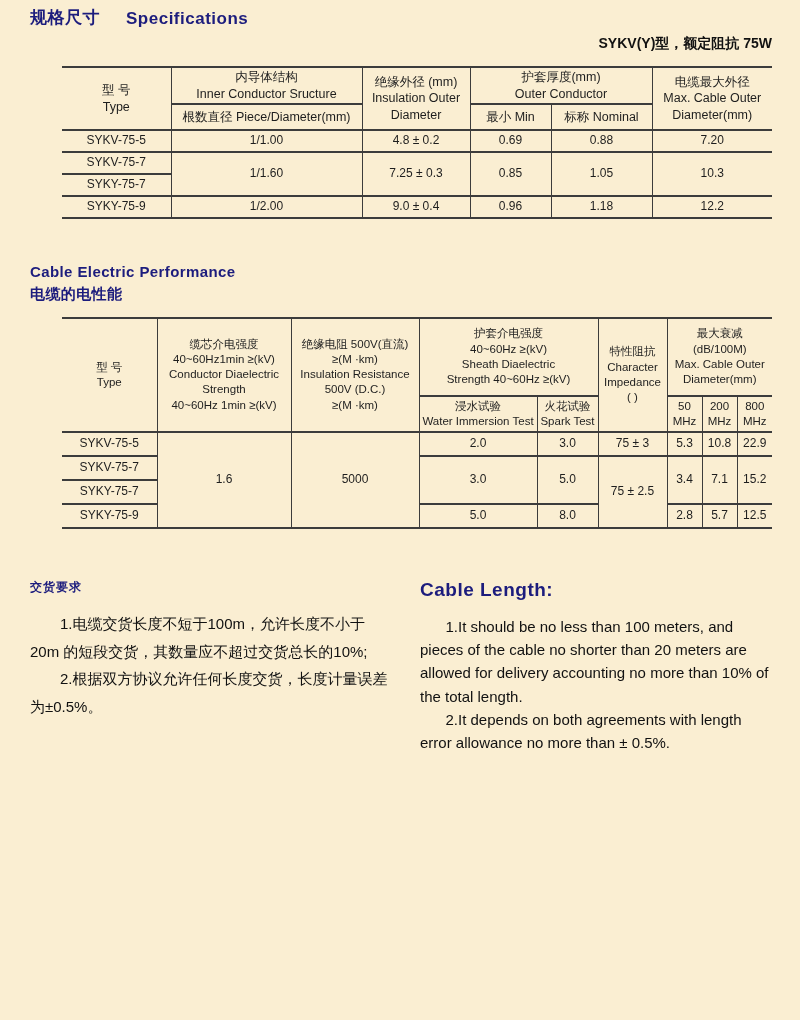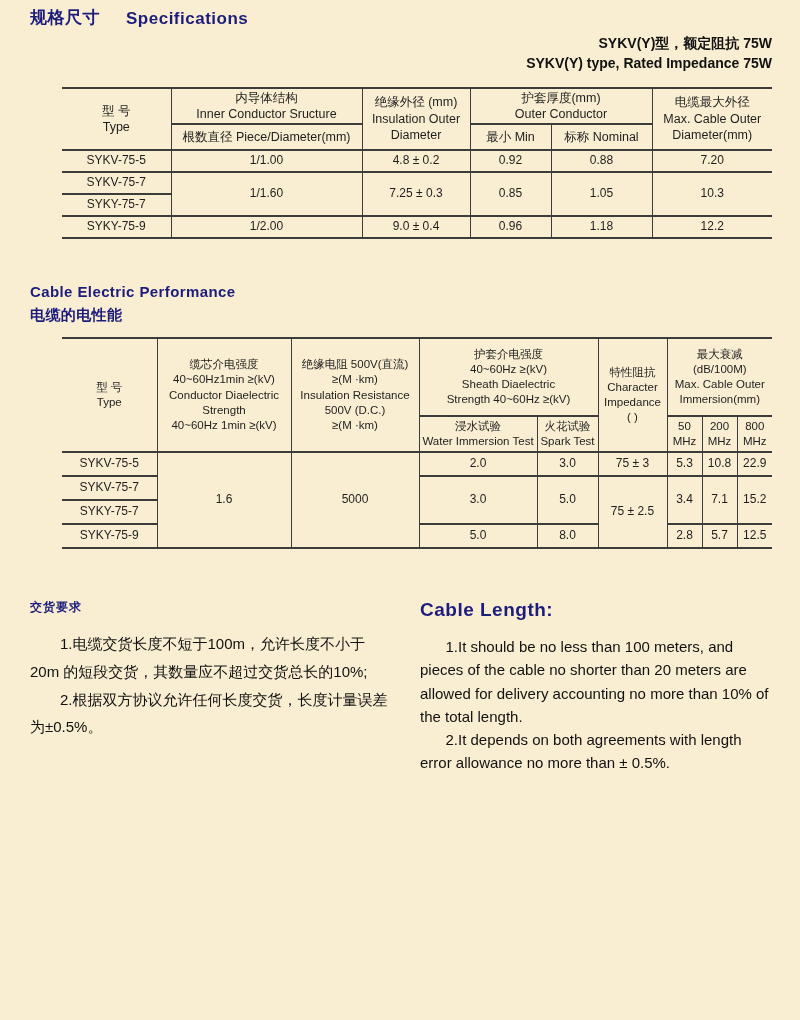--- a/index.html
+++ b/index.html
@@ -62,21 +62,20 @@
 
 <div class="container">
 
   <div class="page-title">
     <span class="zh">规格尺寸</span>
     <span class="en">Specifications</span>
   </div>
 
   <div class="subtitle-block">
     <div>SYKV(Y)型，额定阻抗 75W</div>
-    <div>SYKV(Y) type, Rated Impedance 75W</div>
   </div>
 
   <table class="tbl spec" style="margin-top:13px;">
     <colgroup>
       <col style="width:109px">
         <col style="width:191px">
         <col style="width:108px">
       <col style="width:81px">
         <col style="width:101px">
         <col style="width:120px">
@@ -98,21 +97,21 @@
       </tr>
       <tr class="hrow2">
         <td>根数直径   Piece/Diameter(mm)</td>
         <td>最小  Min</td>
         <td>标称  Nominal</td>
       </tr>
       <tr class="brow">
         <td class="el">SYKV-75-5</td>
         <td>1/1.00</td>
         <td>4.8 ± 0.2</td>
-        <td>0.92</td>
+        <td>0.69</td>
         <td>0.88</td>
         <td class="er">7.20</td>
       </tr>
       <tr class="brow">
         <td class="el">SYKV-75-7</td>
         <td rowspan="2">1/1.60</td>
         <td rowspan="2">7.25 ± 0.3</td>
         <td rowspan="2">0.85</td>
         <td rowspan="2">1.05</td>
         <td rowspan="2" class="er">10.3</td>
@@ -166,21 +165,21 @@
 40~60Hz ≥(kV)
 Sheath Diaelectric
 Strength 40~60Hz ≥(kV)</td>
         <td rowspan="2" class="pre">特性阻抗
 Character
 Impedance
 (  )</td>
         <td colspan="3" class="er pre">最大衰减
 (dB/100M)
 Max. Cable Outer
-Immersion(mm)</td>
+Diameter(mm)</td>
       </tr>
       <tr class="hrow2">
         <td class="pre sub-small">浸水试验
 Water Immersion Test</td>
         <td class="pre sub-small">火花试验
 Spark Test</td>
         <td class="pre">50
 MHz</td>
         <td class="pre">200
 MHz</td>

